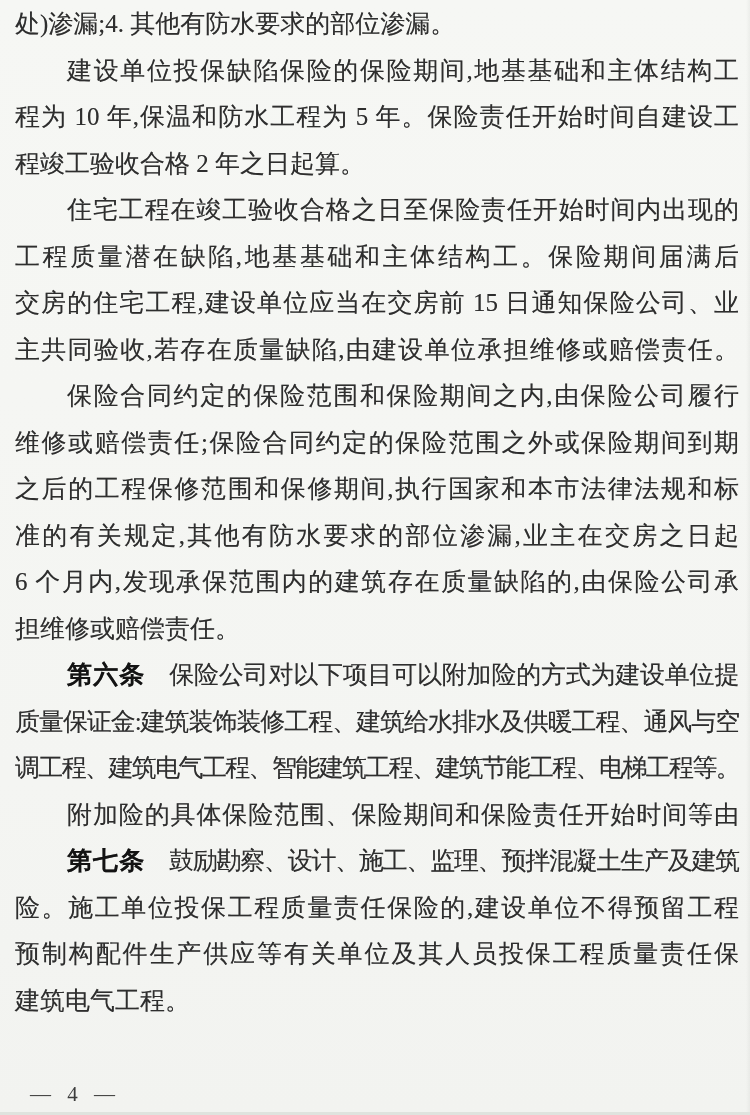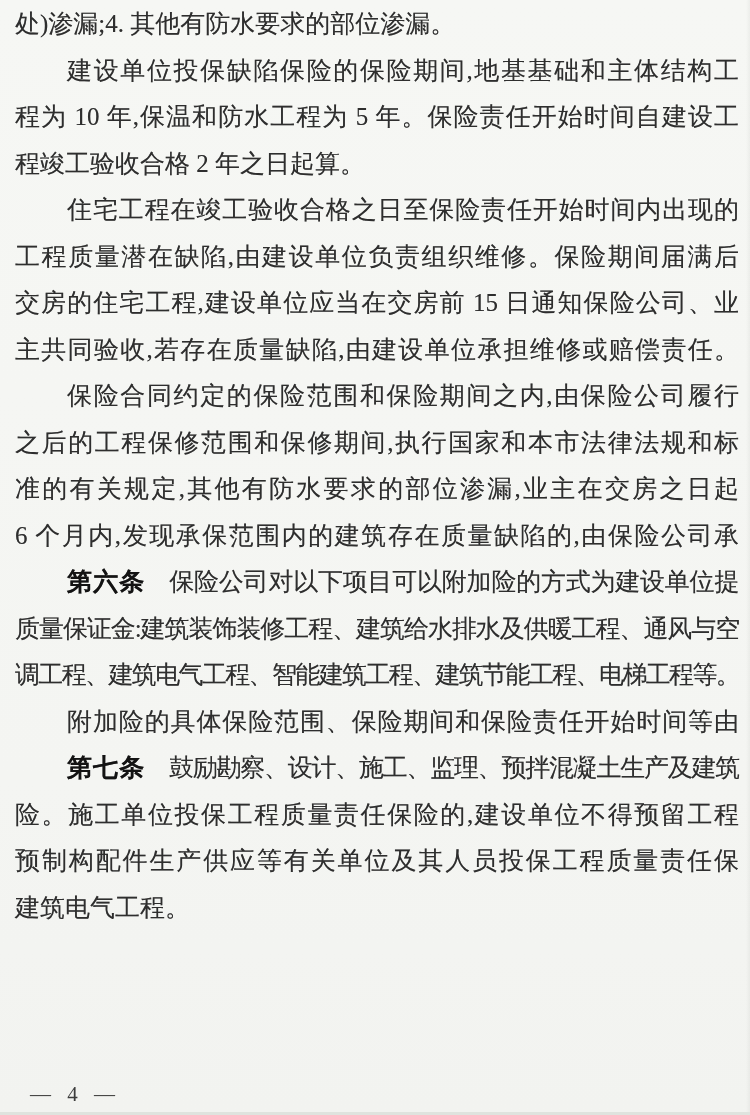--- a/index.html
+++ b/index.html
@@ -85,29 +85,31 @@
       <div class="paragraph">
         <div class="line" style=""><span class="run-regular">处)渗漏;4. 其他有防水要求的部位渗漏。</span></div>
       </div>
       <div class="paragraph">
         <div class="line indent just" style=""><span class="run-regular">建设单位投保缺陷保险的保险期间,地基基础和主体结构工</span></div>
         <div class="line just" style=""><span class="run-regular">程为 10 年,保温和防水工程为 5 年。保险责任开始时间自建设工</span></div>
         <div class="line" style=""><span class="run-regular">程竣工验收合格 2 年之日起算。</span></div>
       </div>
       <div class="paragraph">
         <div class="line indent just" style=""><span class="run-regular">住宅工程在竣工验收合格之日至保险责任开始时间内出现的</span></div>
-        <div class="line just" style=""><span class="run-regular">工程质量潜在缺陷,由建设单位负责组织维修。保险期间届满后</span></div>
+        <div class="line just" style=""><span class="run-regular">工程质量潜在缺陷,地基基础和主体结构工。保险期间届满后</span></div>
         <div class="line just" style=""><span class="run-regular">交房的住宅工程,建设单位应当在交房前 15 日通知保险公司、业</span></div>
         <div class="line just" style=""><span class="run-regular">主共同验收,若存在质量缺陷,由建设单位承担维修或赔偿责任。</span></div>
       </div>
       <div class="paragraph">
         <div class="line indent just" style=""><span class="run-regular">保险合同约定的保险范围和保险期间之内,由保险公司履行</span></div>
+        <div class="line just" style=""><span class="run-regular">维修或赔偿责任;保险合同约定的保险范围之外或保险期间到期</span></div>
         <div class="line just" style=""><span class="run-regular">之后的工程保修范围和保修期间,执行国家和本市法律法规和标</span></div>
         <div class="line just" style=""><span class="run-regular">准的有关规定,其他有防水要求的部位渗漏,业主在交房之日起</span></div>
         <div class="line just" style=""><span class="run-regular">6 个月内,发现承保范围内的建筑存在质量缺陷的,由保险公司承</span></div>
+        <div class="line" style=""><span class="run-regular">担维修或赔偿责任。</span></div>
       </div>
       <div class="paragraph">
         <div class="line indent just" style="white-space: nowrap; letter-spacing: -0.392308px;"><span class="run-bold">第六条</span><span class="run-regular">保险公司对以下项目可以附加险的方式为建设单位提</span></div>
         <div class="line just" style="white-space: nowrap; letter-spacing: -1.26452px;"><span class="run-regular">质量保证金:建筑装饰装修工程、建筑给水排水及供暖工程、通风与空</span></div>
         <div class="line just" style="white-space: nowrap; letter-spacing: -1.84516px;"><span class="run-regular">调工程、建筑电气工程、智能建筑工程、建筑节能工程、电梯工程等。</span></div>
       </div>
       <div class="paragraph">
         <div class="line indent just" style=""><span class="run-regular">附加险的具体保险范围、保险期间和保险责任开始时间等由</span></div>
       </div>
       <div class="paragraph">

